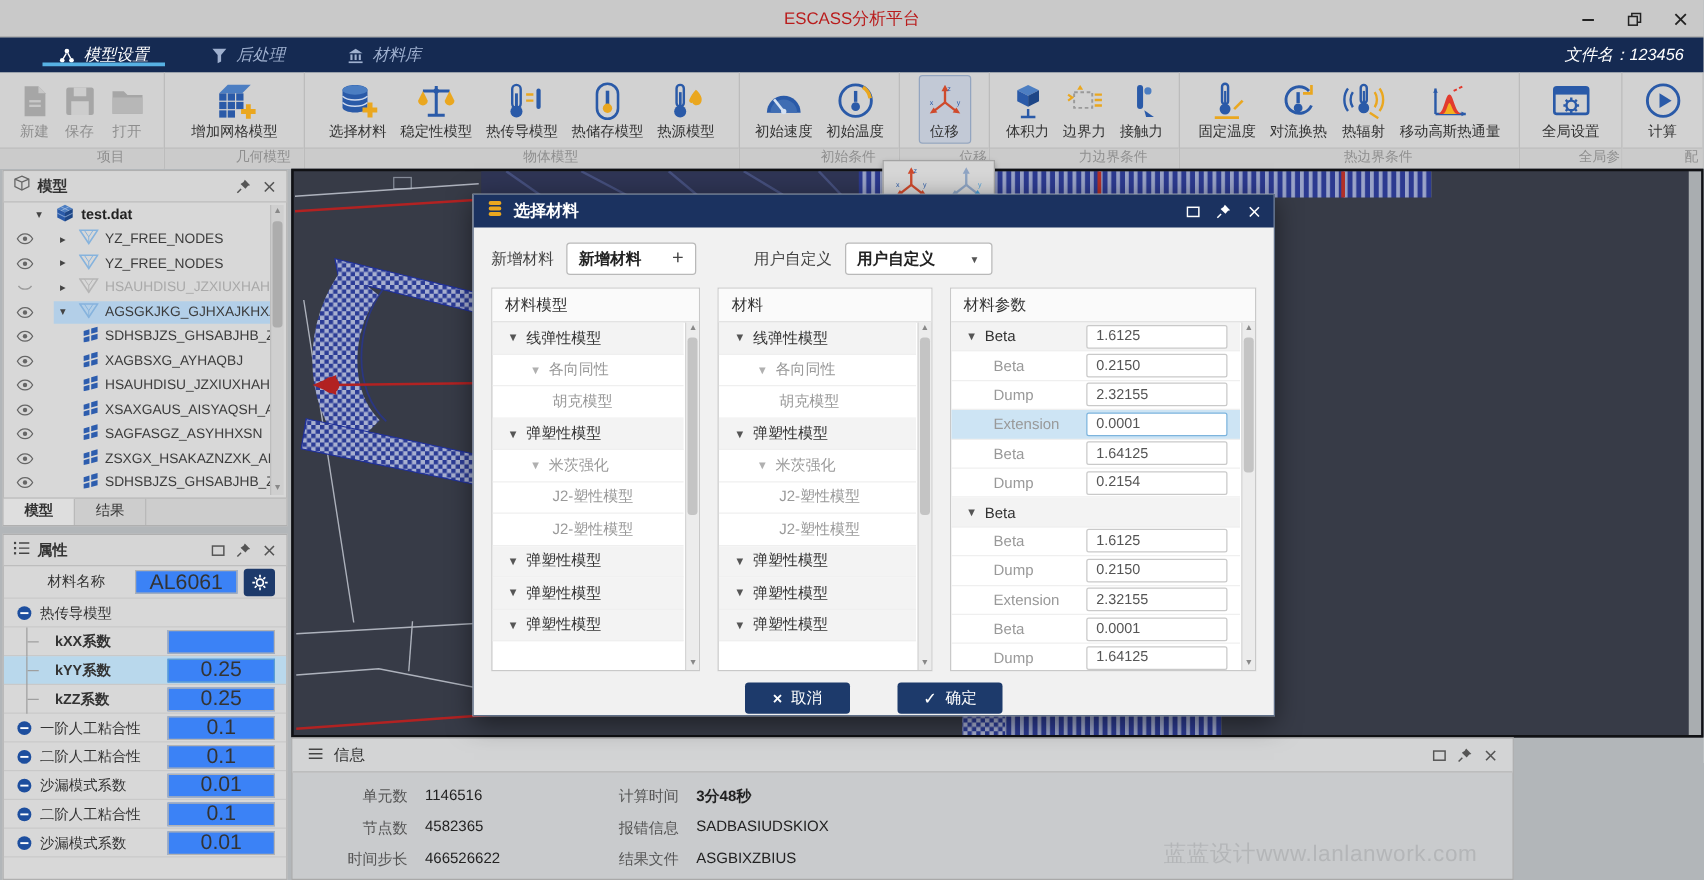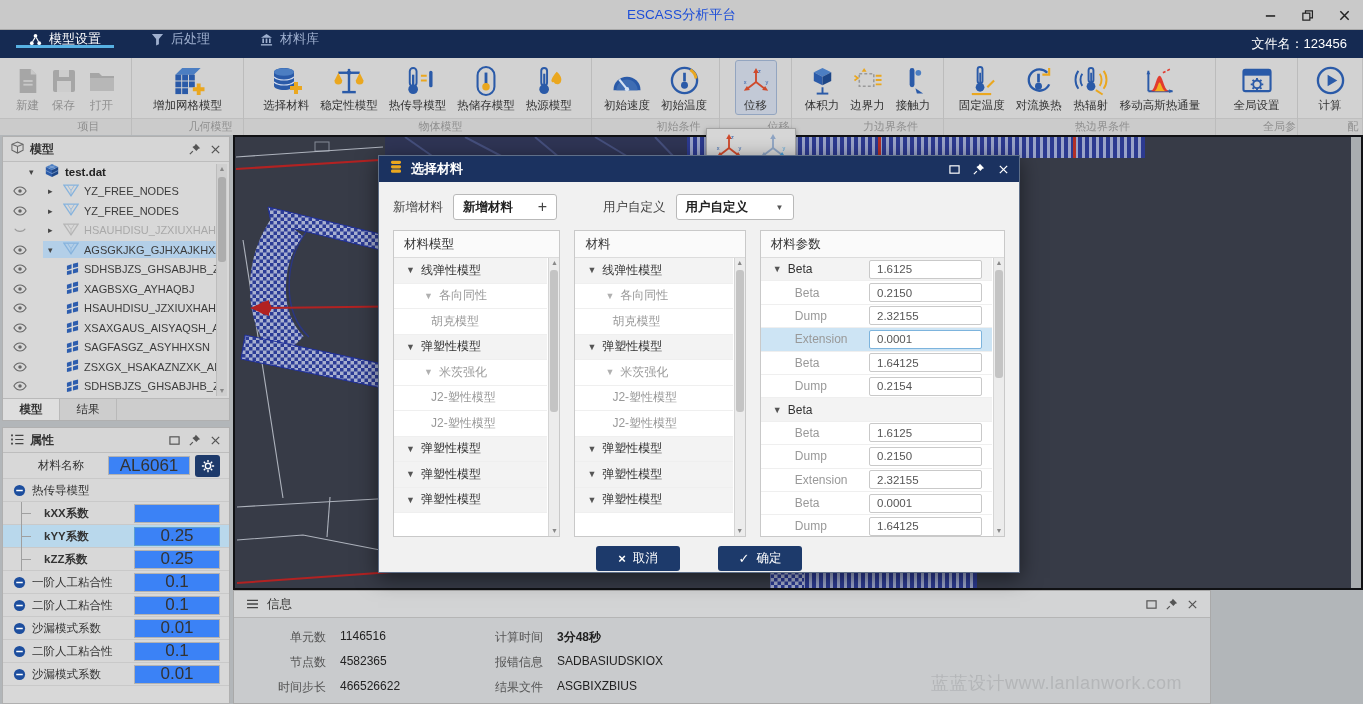--- a/index.html
+++ b/index.html
@@ -1,23 +1,23 @@
 <!DOCTYPE html>
 <html><head>
 <meta charset="utf-8">
 <style>
   html,body{margin:0;padding:0;}
   #app{position:relative;width:1363px;height:704px;font-family:"Liberation Sans","DejaVu Sans",sans-serif;background:#b2b6b9;overflow:hidden;cursor:default;-webkit-user-select:none;user-select:none;}
   
   .titlebar{position:absolute;left:0;top:0;width:100%;height:30px;background:#c9c9c9;border-bottom:1px solid #a8a8a8;box-sizing:border-box;}
-  .tb-title{position:absolute;left:0;right:0;top:0;line-height:29px;text-align:center;font-size:13.5px;color:#1d4ed8;}
+  .tb-title{position:absolute;left:0;right:0;top:0;line-height:29px;text-align:center;font-size:13.5px;color:#b91c1c;}
   .tb-controls{position:absolute;right:12px;top:0;height:30px;display:flex;align-items:center;gap:24px;}
   .tbc{display:flex;align-items:center;}
   
-  .tabbar{position:absolute;top:30px;left:0;width:100%;height:28px;background:#152a52;display:flex;align-items:flex-start;padding-left:16px;box-sizing:border-box;}
+  .tabbar{position:absolute;top:30px;left:0;width:100%;height:28px;background:#152a52;display:flex;align-items:center;padding-left:34px;box-sizing:border-box;font-style:italic;}
   #tabs{display:flex;align-items:stretch;}
   .tab{display:flex;align-items:center;gap:7px;padding:0 13px;color:#9fb0cf;font-size:13px;position:relative;margin-right:24px;}
   .tab.active{color:#fff;}
   .tab.active::after{content:"";position:absolute;left:0;right:0;bottom:0;height:3px;background:#57b1e3;}
   .tab-ic svg{display:block;}
   .tab-file{margin-left:auto;color:#fff;font-size:13px;align-self:center;padding-right:16px;}
   
   .ribbon{position:absolute;top:58px;left:0;width:100%;height:77px;background:#d2d2d2;display:flex;box-sizing:border-box;}
   .rb-group{border-right:1px solid #bcbcbc;display:flex;flex-direction:column;box-sizing:border-box;flex:0 0 auto;}
   .rb-btns{flex:1;display:flex;justify-content:center;align-items:flex-start;gap:1px;padding-top:3px;}
@@ -88,21 +88,21 @@
   .ml36{margin-left:36px;}
   .d-cols{display:flex;gap:14px;padding:0 14px;height:307px;}
   .d-col{background:#fff;border:1px solid #c9c9c9;position:relative;box-sizing:border-box;}
   .d-col-head{height:26px;line-height:26px;padding-left:10px;font-size:12.5px;color:#333;border-bottom:1px solid #dcdcdc;background:#fafafa;}
   .d-list{position:absolute;top:27px;bottom:0;left:0;right:12px;overflow:hidden;}
   .drow{height:25.5px;display:flex;align-items:center;font-size:12px;border-bottom:1px solid #efefef;color:#999;box-sizing:border-box;white-space:nowrap;}
   .drow .d-caret{font-size:9px;margin-right:6px;color:#b0b0b0;}
   .drow.l1{background:#f3f3f3;color:#333;padding-left:12px;}
   .drow.l1 .d-caret{color:#555;}
   .drow.l2{padding-left:30px;}
-  .drow.l3{padding-left:37px;}
+  .drow.l3{padding-left:48px;}
   .parow{height:23.4px;display:flex;align-items:center;border-bottom:1px solid #efefef;padding-right:10px;box-sizing:border-box;}
   .parow.header{background:#f3f3f3;}
   .parow .d-caret{font-size:9px;margin:0 6px 0 12px;color:#555;}
   .palabel{font-size:12px;color:#999;}
   .palabel.hd{color:#333;}
   .parow:not(.header) .palabel{margin-left:34px;}
   .painput{margin-left:auto;width:104px;height:17px;border:1px solid #c9c9c9;border-radius:2px;background:#fff;font-size:11.5px;color:#555;display:flex;align-items:center;padding-left:7px;}
   .parow.sel{background:#cde4f4;}
   .parow.sel .painput{border-color:#7db4dd;}
   .d-btns{display:flex;justify-content:center;gap:38px;padding-top:9px;}

